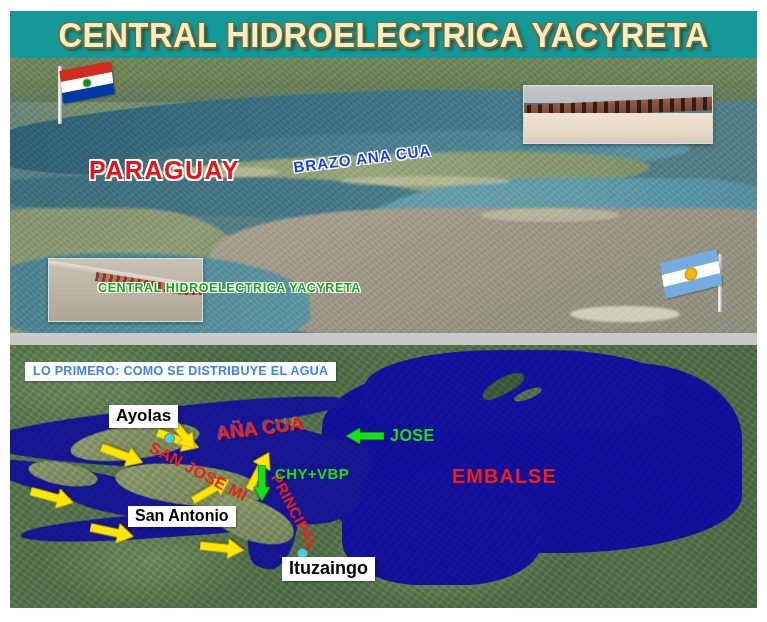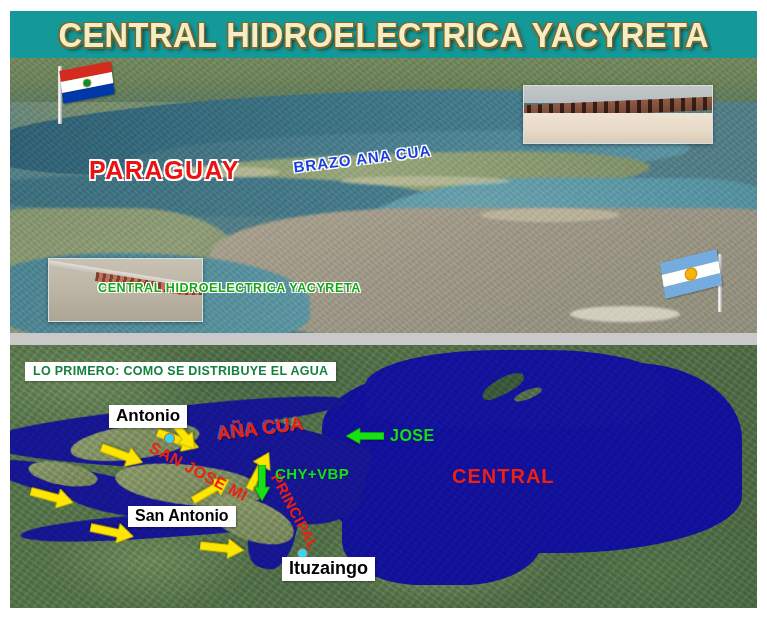--- a/index.html
+++ b/index.html
@@ -345,21 +345,21 @@
     box-shadow: 1px 1px 2px rgba(0,0,0,0.35);
     white-space: nowrap;
   }
   .box-header {
     position: absolute;
     left: 15px; top: 17px;
     background: #ffffff;
     padding: 2px 8px 3px 8px;
     font-weight: bold;
     font-size: 12.5px;
-    color: #15803d;
+    color: #3b82f6;
     letter-spacing: 0.3px;
     box-shadow: 1px 1px 2px rgba(0,0,0,0.3);
     white-space: nowrap;
   }
   .box-ayolas   { left: 99px; top: 60px;  font-size: 17px; }
   .box-sanant   { left: 118px; top: 161px; font-size: 16px; }
   .box-ituz     { left: 272px; top: 212px; font-size: 18px; }
 
   
   .mlbl { position: absolute; font-weight: bold; white-space: nowrap; }
@@ -539,26 +539,26 @@
     <span class="ag" style="left:243px; top:120px;">
       <svg width="18" height="36" viewBox="0 0 18 36">
           <polygon points="9,36 1,22 5.5,22 5.5,0 12.5,0 12.5,22 17,22" fill="#16e016" stroke="#0c9c0c" stroke-width="0.8"></polygon>
         </svg>
     </span>
 
     <div class="dot" style="left:154px; top:88px;"></div>
     <div class="dot" style="left:200px; top:166px;"></div>
     <div class="dot" style="left:287px; top:203px;"></div>
 
-    <div class="citybox box-ayolas">Antonio</div>
+    <div class="citybox box-ayolas">Ayolas</div>
     <div class="citybox box-ituz">Ituzaingo</div>
     <div class="citybox box-sanant">San Antonio</div>
 
     <div class="mlbl m-anacua" style="left:207px; top:73px;">AÑA CUA</div>
     <div class="mlbl m-sanjose" style="left:134px; top:118px;">SAN JOSE MI</div>
     <div class="mlbl m-principal" style="left:243px; top:158px;">PRINCIPAL</div>
-    <div class="mlbl m-embalse" style="left:442px; top:120px;">CENTRAL</div>
+    <div class="mlbl m-embalse" style="left:442px; top:120px;">EMBALSE</div>
 
     <div class="mlbl m-vbac" style="left:380px; top:82px;">JOSE</div>
     <div class="mlbl m-chyvbp" style="left:265px; top:120px;">CHY+VBP</div>
   </div>
 
 </div>
 
 </body></html>

